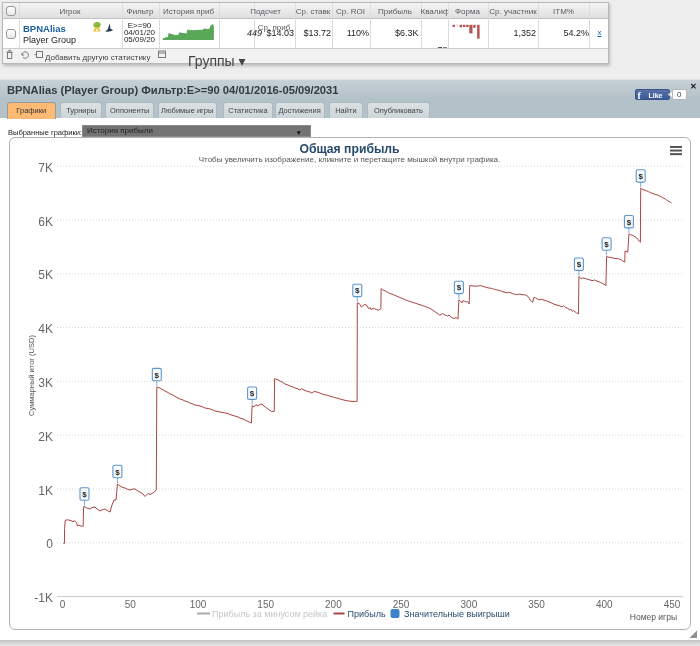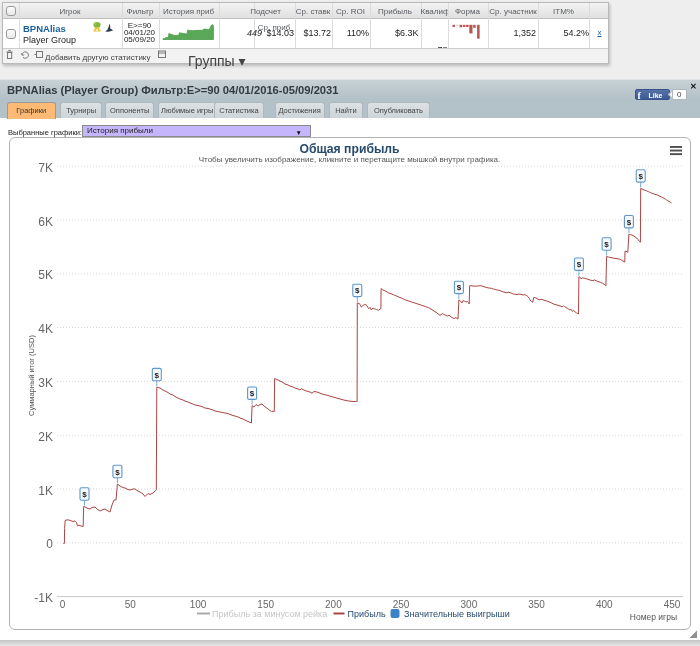--- a/index.html
+++ b/index.html
@@ -10,21 +10,21 @@
 .vline { position:absolute; top:0; width:1px; height:60px; background:#dcdcdc; }
 #tfoot { left:0; top:44.5px; width:605px; height:15.5px; background:#f2f2f2; border-top:1px solid #ccc; }
 .cell { position:absolute; font-size:9px; color:#222; text-align:right; white-space:nowrap; }
 .cb { position:absolute; width:10px; height:10px; border:1px solid #999; border-radius:3px; background:linear-gradient(#fdfdfd,#e8e8e8); }
 #phead { left:0; top:79px; width:700px; height:21px; background:linear-gradient(#c7d1d6,#b2c0c7); border-top:1px solid #dde3e6; }
 #ptitle { left:7px; top:84px; font-size:11.2px; font-weight:bold; color:#333b42; letter-spacing:0px; }
 #tabstrip { left:0; top:100px; width:700px; height:17.5px; background:#b3c1c8; }
 .tab { position:absolute; top:102px; height:15.5px; background:linear-gradient(#dce1e3,#cdd5d8); border:1px solid #aeb9be; border-bottom:none; border-radius:3px 3px 0 0; font-size:7.5px; color:#444; text-align:center; line-height:15px; }
 .tab.active { background:#fdba74; border-color:#9a9a9a; height:16.5px; z-index:3; color:#333; }
 #selrow { left:8px; top:128px; font-size:7.5px; color:#222; }
-#sel { left:82px; top:124.5px; width:229px; height:12.5px; border:1px solid #8a8a8a; background:#c4b5fd; font-size:8px; color:#222; line-height:10.5px; padding-left:4px; }
+#sel { left:82px; top:124.5px; width:229px; height:12.5px; border:1px solid #8a8a8a; background:#737373; font-size:8px; color:#222; line-height:10.5px; padding-left:4px; }
 #sel .arr { position:absolute; right:8px; top:2.5px; font-size:6.5px; color:#111; }
 #chartbox { left:9px; top:137px; width:681.5px; height:493px; border:1px solid #b2b2b2; border-radius:6px; background:#fff; }
 #ctitle { left:9px; top:141.5px; width:681px; text-align:center; font-size:12.2px; font-weight:bold; color:#274b6d; }
 #csub { left:9px; top:154.5px; width:681px; text-align:center; font-size:8px; color:#555; }
 .ylab { position:absolute; left:13px; width:40px; text-align:right; font-size:12px; color:#666; }
 .xlab { position:absolute; top:599px; width:40px; text-align:center; font-size:10px; color:#666; }
 #ytitle { left:-29px; top:371px; width:120px; text-align:center; font-size:7.5px; color:#555; transform:rotate(-90deg); transform-origin:center; }
 #xtitle { left:577px; top:612px; width:100px; text-align:right; font-size:8.5px; color:#555; }
 #legend { left:0px; top:608.5px; width:700px; height:12px; font-size:9px; }
 .leg { position:absolute; white-space:nowrap; }
@@ -83,21 +83,21 @@
   <div class="cell" style="left:42px;top:49.5px;text-align:left;font-size:8px;color:#444;">Добавить другую статистику</div>
   <div class="cell" style="left:165px;top:49.5px;text-align:left;font-size:14px;color:#444;padding-left:20px;">Группы ▾</div>
 </div>
 <div id="phead" class="abs"></div>
 <div id="ptitle" class="abs">BPNAlias (Player Group) Фильтр:E&gt;=90 04/01/2016-05/09/2031</div>
 <div id="tabstrip" class="abs"></div>
 <div class="tab active" style="left:6.6px;width:49.3px;">Графики</div>
 <div class="tab" style="left:60.4px;width:41.4px;">Турниры</div>
 <div class="tab" style="left:105.1px;width:49.3px;">Оппоненты</div>
 <div class="tab" style="left:157.7px;width:59.1px;">Любимые игры</div>
-<div class="tab" style="left:214px;width:49.9px;">Статистика</div>
+<div class="tab" style="left:223px;width:49.9px;">Статистика</div>
 <div class="tab" style="left:274.6px;width:50px;">Достижения</div>
 <div class="tab" style="left:328.5px;width:34.8px;">Найти</div>
 <div class="tab" style="left:366.6px;width:63.7px;">Опубликовать</div>
 <div id="fblike" class="abs">
     <span class="f">f</span>
     <span class="lk">Like</span>
   </div>
 <div id="fbtail" class="abs"></div>
 <div id="fbcount" class="abs">0</div>
 <div id="closex" class="abs">✕</div>

